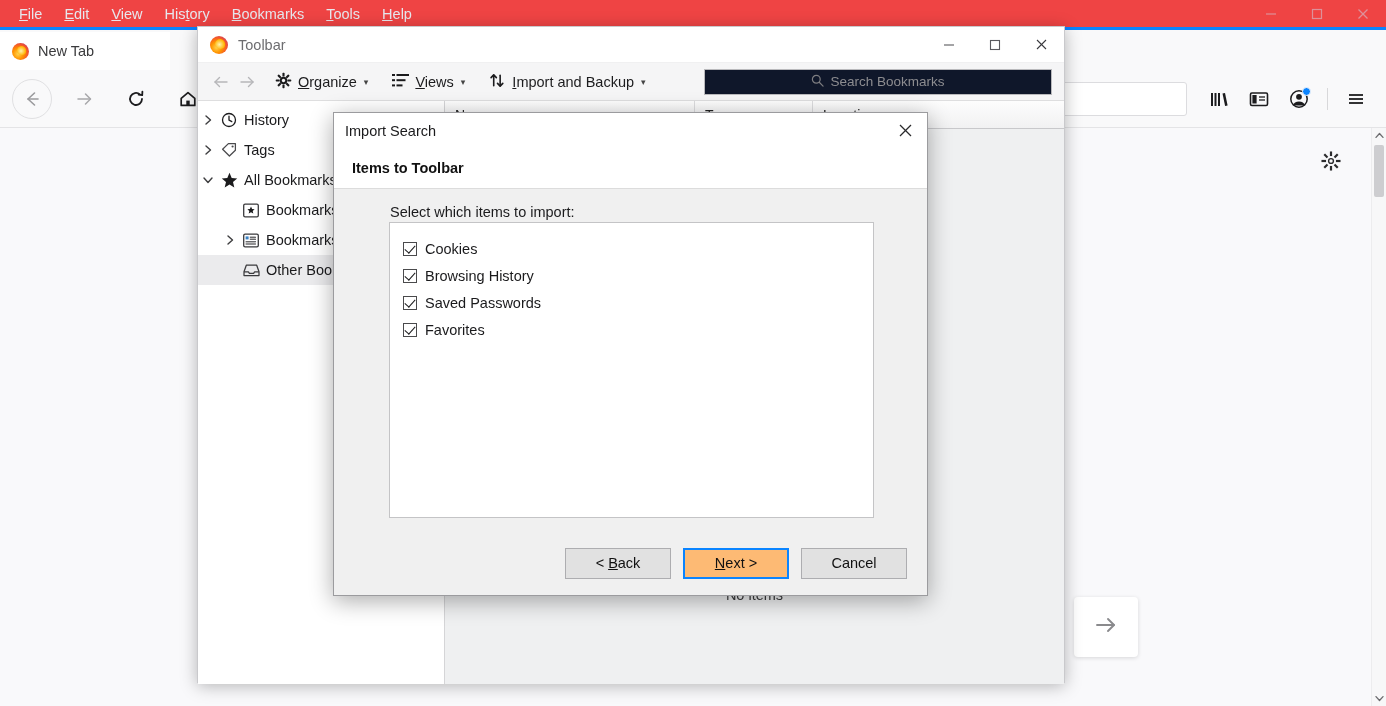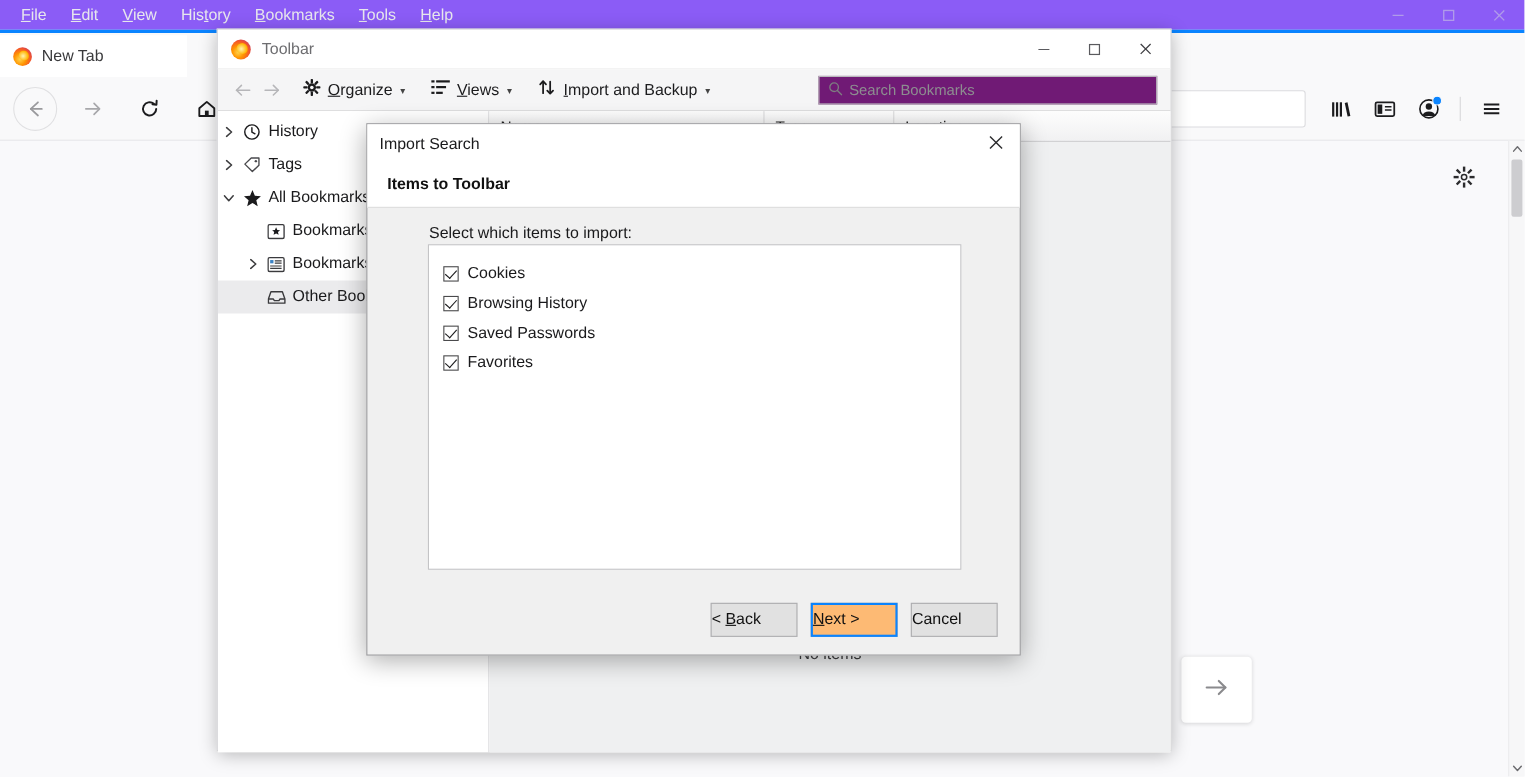--- a/index.html
+++ b/index.html
@@ -7,21 +7,21 @@
     width: 1386px; height: 706px;
     overflow: hidden;
     font-family: "Liberation Sans", sans-serif;
     background: #f9f9fb;
   }
   #root { position: relative; width: 1386px; height: 706px; }
 
   
   .ff-menubar {
     position: absolute; left: 0; top: 0; width: 1386px; height: 27px;
-    background: #8b5cf6;
+    background: #ef4444;
     display: flex; align-items: center;
     padding-left: 8px;
   }
   .ff-menu-item {
     color: #e7e7ed; font-size: 14.5px; padding: 2px 11px;
     white-space: nowrap; line-height: 18px;
   }
   .ff-menu-item u { text-decoration: underline; }
   .win-ctl-group {
     position: absolute; right: 0; top: 0; height: 27px;
@@ -130,23 +130,23 @@
   .tb-nav { width: 26px; display: flex; align-items: center; justify-content: center; }
   .tb-item {
     display: flex; align-items: center; gap: 6px;
     padding: 3px 9px; margin-left: 6px; font-size: 14.5px; color: #1c1c1e;
     white-space: nowrap;
   }
   .tb-item u { text-decoration: underline; }
   .tb-caret { font-size: 9px; color: #444; margin-left: 1px; }
   .lib-search {
     margin-left: auto; margin-right: 12px;
-    width: 308px; height: 26px; background: #701a75;
+    width: 348px; height: 26px; background: #0f172a;
     border: 1px solid #b9b9bc;
-    display: flex; align-items: center; gap: 6px; padding: 0 8px;
+    display: flex; align-items: center; gap: 6px; padding: 0 8px; justify-content: center;
   }
   .lib-search span { font-size: 13.5px; color: #8d8d90; }
 
   .lib-body { display: flex; height: 583px; }
   .lib-tree {
     width: 247px; background: #ffffff; border-right: 1px solid #d5d5d7;
     padding-top: 4px; overflow: hidden;
   }
   .tree-row {
     display: flex; align-items: center; height: 30px;
@@ -196,22 +196,22 @@
     width: 14px; height: 14px; border: 1px solid #4a4a4c; background: #fff;
     position: relative; flex: none;
   }
   .cbox.checked::after {
     content: ""; position: absolute; left: 3px; top: 0px;
     width: 5px; height: 9px; border: solid #1a1a1c;
     border-width: 0 1.6px 1.6px 0; transform: rotate(42deg);
   }
   .wz-btns { position: absolute; left: 0; right: 0; bottom: 0; height: 64px; display: flex; align-items: center; justify-content: flex-end; padding-right: 20px; gap: 12px; }
   .wz-btn {
-    width: 79px; height: 31px; background: #e1e1e1; border: 1px solid #adadb0;
-    font-size: 14.5px; color: #111; display: flex; align-items: center; justify-content: flex-start;
+    width: 106px; height: 31px; background: #e1e1e1; border: 1px solid #adadb0;
+    font-size: 14.5px; color: #111; display: flex; align-items: center; justify-content: center;
     font-family: "Liberation Sans", sans-serif;
   }
   .wz-btn u { text-decoration: underline; }
   .wz-btn.focused { border: 2px solid #0a84ff; background: #fdba74; }
 </style>
 </head>
 <body>
 
 <div id="root">
 

